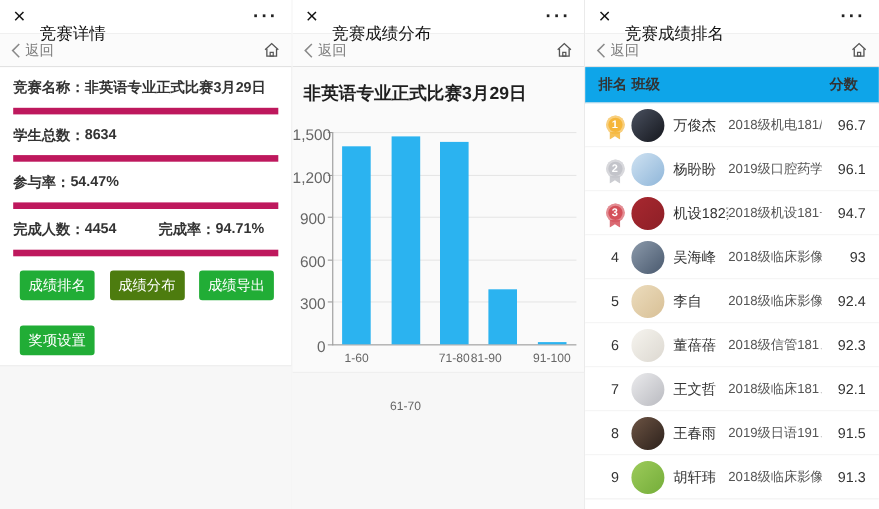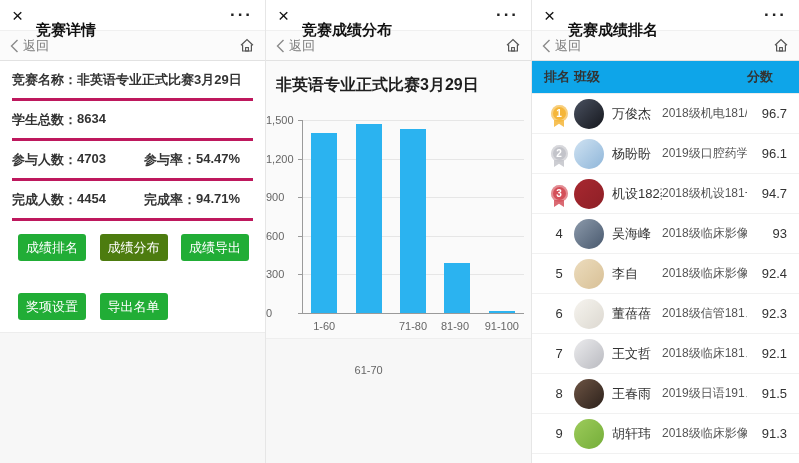--- a/index.html
+++ b/index.html
@@ -10,64 +10,64 @@
     color:#333;
   }
   .panel { height:463px; position:relative; background:#fff; }
   .panel.p1,.panel.p2 { width:266px; border-right:1px solid #e6e6e6; }
   .panel.p3 { width:267px; }
 
   
   .titlebar { height:31px; display:flex; align-items:center; padding:0 12px;
     background:#fff; border-bottom:1px solid #f0f0f0; }
   .close-x { font-size:19px; line-height:1; color:#111; margin-right:13px; cursor:pointer; }
-  .tb-title { flex:1; font-size:15px; font-weight:bold; color:#111; white-space:nowrap;margin-top:31px; }
+  .tb-title { flex:1; font-size:15px; font-weight:normal; color:#111; white-space:nowrap;margin-top:31px; }
   .dots { font-size:17px; font-weight:bold; color:#222; letter-spacing:2px; cursor:pointer; line-height:0.6; }
 
   
   .navbar { height:30px; display:flex; align-items:center; padding:0 10px;
     background:#fbfbfb; border-bottom:1px solid #e2e2e2; font-size:13px; color:#7b7b7b;justify-content:space-between; }
   .back { display:flex; align-items:center; gap:4px; cursor:pointer; color:#7b7b7b; }
   .home { margin-left:auto; cursor:pointer; display:flex; align-items:center; }
 
   
   .info-rows { padding:0 12px; }
   .info-row { display:flex; align-items:center; padding:10px 0 9px;
-    border-bottom:3px solid #be185d; font-size:13px; color:#333; font-weight:600; }
+    border-bottom:6px solid #be185d; font-size:13px; color:#333; font-weight:600; }
   .info-item { display:flex; white-space:nowrap; }
   .info-item:first-child { width:132px; }
   .info-label { color:#333; }
   .info-value { color:#333; }
   .btn-grid { display:grid; grid-template-columns:repeat(3,68px);
-    justify-content:space-between; row-gap:32px; padding:13px 16px 0 18px; }
+    justify-content:space-between; row-gap:23px; padding:13px 16px 0 18px; }
   .gbtn { height:27px; border:none; border-radius:3px; color:#fff; font-size:13px;
     font-family:inherit; display:flex; align-items:center; justify-content:center; cursor:pointer; }
   .footer-gray { position:absolute; left:0; right:0; bottom:0; background:#f7f7f7;
     border-top:1px solid #ededed; }
   .p1 .footer-gray { top:332px; }
 
   
   .chart-abs { position:absolute; top:61px; left:0; right:0; bottom:0; background:#fafafa; }
   .chart-title { position:absolute; top:14px; left:10px; font-size:16px; font-weight:bold; color:#1f1f1f; }
   .gridline { position:absolute; height:1px; background:#e6e6e6; }
   .axis-y { position:absolute; width:1px; background:#9a9a9a; }
   .axis-x { position:absolute; height:1px; background:#9a9a9a; }
   .ytick { position:absolute; height:1px; width:4px; background:#9a9a9a; }
-  .ylabel { position:absolute; width:30px; text-align:left; font-size:11px; color:#666; }
+  .ylabel { position:absolute; width:30px; text-align:right; font-size:14px; color:#666; }
   .bar { position:absolute; border-radius:0; }
   .xlabel { position:absolute; width:46px; text-align:center; font-size:11px; color:#666; }
   .p2 .footer-gray { top:277px; position:absolute; left:0; right:0; bottom:0; background:#f7f7f7; border-top:1px solid #eee; }
 
   
   .thead { display:flex; align-items:center; height:33px; padding:0 12px; background:#0ea5e9;
     font-size:13px; font-weight:600; color:#333; border-bottom:1px solid #ececec; }
   .col-rank { width:30px; }
   .col-info { width:88px; }
   .col-class { flex:1; }
-  .col-score { width:40px; text-align:left; }
+  .col-score { width:40px; text-align:center; }
   .trow { display:flex; align-items:center; height:40px; padding:0 12px;
     border-bottom:1px solid #f1f1f1; font-size:13px; background:#fff; }
   .cell-rank { width:30px; display:flex; align-items:center; justify-content:center; color:#333; }
   .avatar { width:30px; height:30px; border-radius:50%; flex:none; margin-right:8px; }
   .cell-name { width:50px; color:#333; white-space:nowrap; overflow:hidden; }
   .cell-class { flex:1; color:#555; font-size:12px; white-space:nowrap; overflow:hidden; }
   .cell-score { width:40px; text-align:right; color:#333; }
   .medal { width:17px; height:17px; border-radius:50%; color:#fff; font-size:10px; font-weight:bold;
     display:flex; align-items:center; justify-content:center; position:relative;
     box-shadow:inset 0 0 0 2px rgba(255,255,255,.35); }
@@ -106,45 +106,40 @@
         </div>
       </div>
       <div class="info-row">
         <div class="info-item">
           <span class="info-label">学生总数：</span>
           <span class="info-value">8634</span>
         </div>
       </div>
       <div class="info-row">
         <div class="info-item">
-          <span class="info-label">参与人数：</span>
-          <span class="info-value">4703</span>
-        </div>
-        <div class="info-item">
           <span class="info-label">参与率：</span>
           <span class="info-value">54.47%</span>
         </div>
       </div>
       <div class="info-row">
         <div class="info-item">
           <span class="info-label">完成人数：</span>
           <span class="info-value">4454</span>
         </div>
         <div class="info-item">
           <span class="info-label">完成率：</span>
           <span class="info-value">94.71%</span>
         </div>
       </div>
     </div>
   <div class="btn-grid">
       <button class="gbtn" style="background: rgb(33, 173, 54);">成绩排名</button>
       <button class="gbtn" style="background: #4d7c0f;">成绩分布</button>
       <button class="gbtn" style="background: rgb(33, 173, 54);">成绩导出</button>
       <button class="gbtn" style="background: rgb(33, 173, 54);">奖项设置</button>
-      <button class="gbtn" style="background: rgb(33, 173, 54);">导出名单</button>
     </div>
   <div class="footer-gray"></div>
 </div>
 
 <div class="panel p2">
   <div class="titlebar">
     <span class="close-x">×</span>
     <span class="tb-title">竞赛成绩分布</span>
     <span class="dots">···</span>
   </div>
@@ -185,21 +180,21 @@
       <div class="ylabel" style="left: 0px; top: 53px;">1,500</div>
       <div class="axis-y" style="left: 36px; top: 59px; height: 194px;"></div>
       <div class="axis-x" style="left: 36px; top: 252px; width: 222px;"></div>
       <div class="bar" style="left: 45.2px; width: 26px; top: 71.8667px; height: 180.133px; background: rgb(43, 179, 240);"></div>
       <div class="xlabel" style="left: 35.2px; top: 259px;">1-60</div>
       <div class="bar" style="left: 89.6px; width: 26px; top: 62.86px; height: 189.14px; background: rgb(43, 179, 240);"></div>
       <div class="xlabel" style="left: 79.6px; top: 259px; margin-top: 44px;">61-70</div>
       <div class="bar" style="left: 134px; width: 26px; top: 67.6207px; height: 184.379px; background: rgb(43, 179, 240);"></div>
       <div class="xlabel" style="left: 124px; top: 259px;">71-80</div>
       <div class="bar" style="left: 178.4px; width: 26px; top: 201.82px; height: 50.18px; background: rgb(43, 179, 240);"></div>
-      <div class="xlabel" style="left: 166px; top: 259px;">81-90</div>
+      <div class="xlabel" style="left: 153px; top: 259px;">81-90</div>
       <div class="bar" style="left: 222.8px; width: 26px; top: 250px; height: 2px; background: rgb(43, 179, 240);"></div>
       <div class="xlabel" style="left: 212.8px; top: 259px;">91-100</div>
     </div>
 </div>
 
 <div class="panel p3">
   <div class="titlebar">
     <span class="close-x">×</span>
     <span class="tb-title">竞赛成绩排名</span>
     <span class="dots">···</span>

